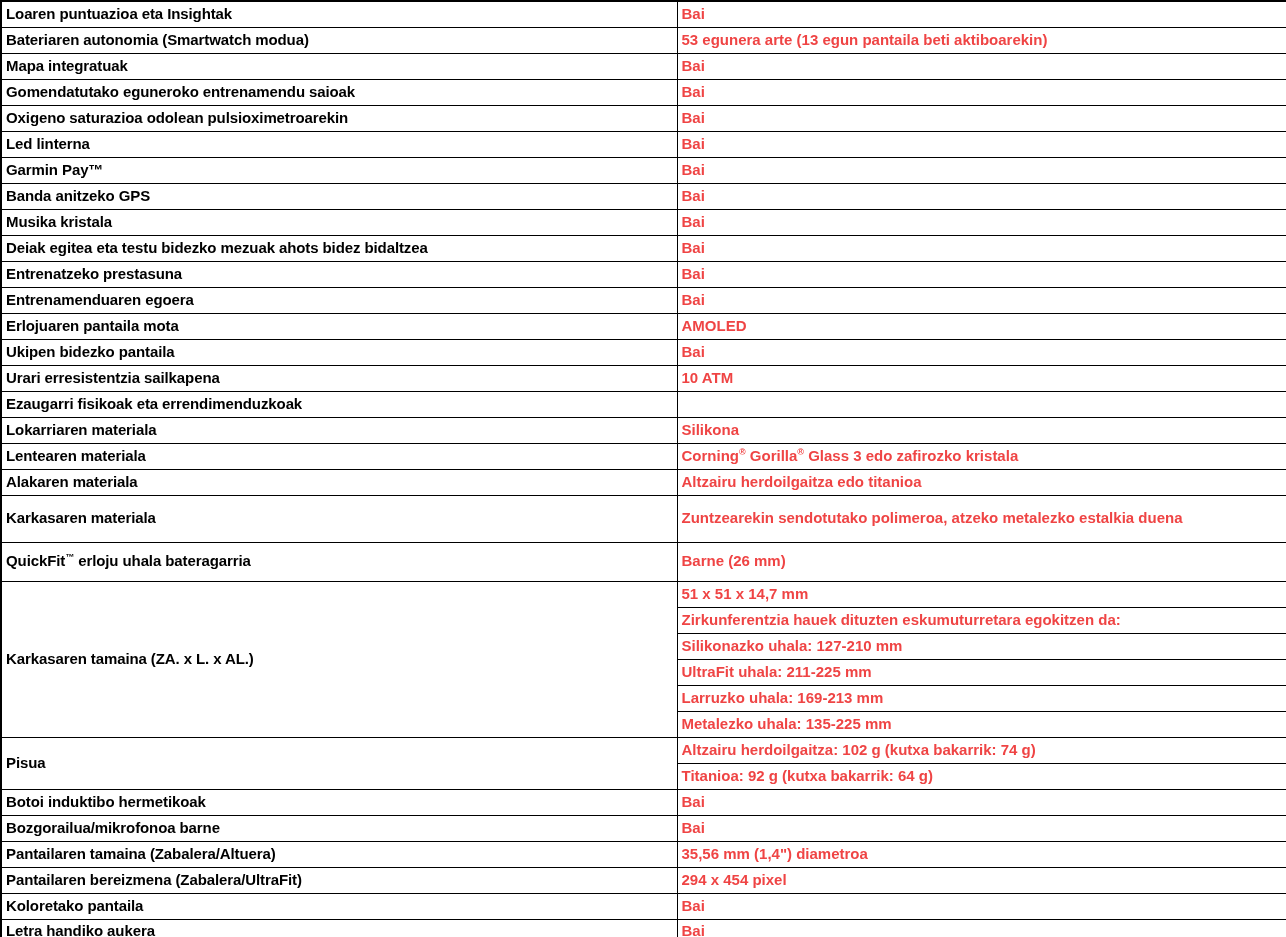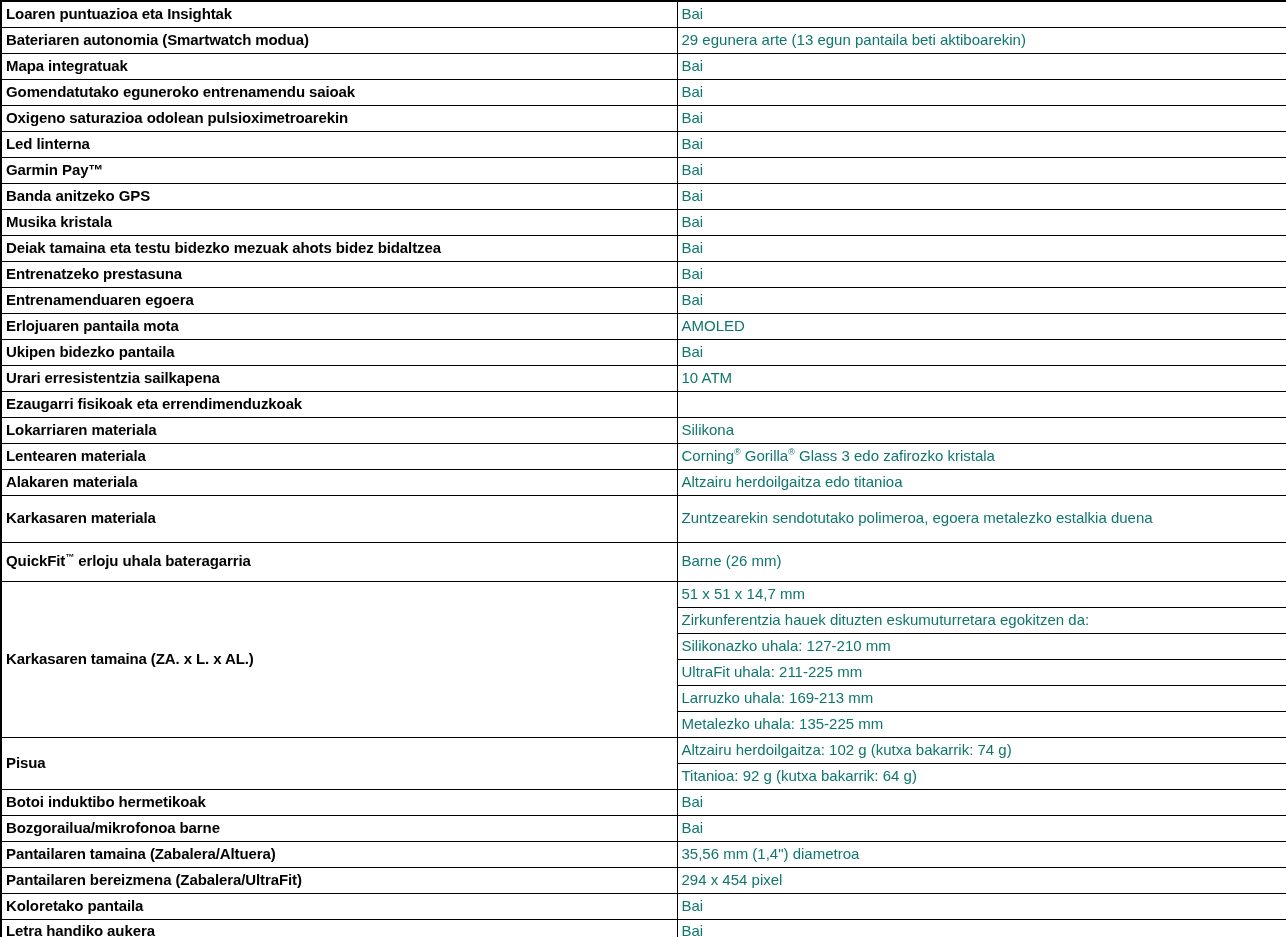--- a/index.html
+++ b/index.html
@@ -25,22 +25,22 @@
     line-height: 1.25;
     vertical-align: middle;
     overflow: hidden;
   }
   td.l {
     font-weight: bold;
     color: #000000;
     letter-spacing: -0.1px;
   }
   td.v {
-    font-weight: normal;
-    color: #0f766e;
+    font-weight: bold;
+    color: #ef4444;
   }
   tr.r   { height: 26px; }
   tr.r-tall { height: 47px; }
   tr.r-mid  { height: 39px; }
   td.top { vertical-align: top; padding-top: 3px; }
   sup { font-size: 9px; line-height: 0; }
 </style>
 </head>
 <body>
 
@@ -49,21 +49,21 @@
     <col style="width:676px">
     <col style="width:610px">
   </colgroup>
   <tbody>
     <tr class="r">
       <td class="l">Loaren puntuazioa eta Insightak</td>
       <td class="v">Bai</td>
     </tr>
     <tr class="r">
       <td class="l">Bateriaren autonomia (Smartwatch modua)</td>
-      <td class="v">29 egunera arte (13 egun pantaila beti aktiboarekin)</td>
+      <td class="v">53 egunera arte (13 egun pantaila beti aktiboarekin)</td>
     </tr>
     <tr class="r">
       <td class="l">Mapa integratuak</td>
       <td class="v">Bai</td>
     </tr>
     <tr class="r">
       <td class="l">Gomendatutako eguneroko entrenamendu saioak</td>
       <td class="v">Bai</td>
     </tr>
     <tr class="r">
@@ -80,21 +80,21 @@
     </tr>
     <tr class="r">
       <td class="l">Banda anitzeko GPS</td>
       <td class="v">Bai</td>
     </tr>
     <tr class="r">
       <td class="l">Musika kristala</td>
       <td class="v">Bai</td>
     </tr>
     <tr class="r">
-      <td class="l">Deiak tamaina eta testu bidezko mezuak ahots bidez bidaltzea</td>
+      <td class="l">Deiak egitea eta testu bidezko mezuak ahots bidez bidaltzea</td>
       <td class="v">Bai</td>
     </tr>
     <tr class="r">
       <td class="l">Entrenatzeko prestasuna</td>
       <td class="v">Bai</td>
     </tr>
     <tr class="r">
       <td class="l">Entrenamenduaren egoera</td>
       <td class="v">Bai</td>
     </tr>
@@ -121,21 +121,21 @@
     <tr class="r">
       <td class="l">Lentearen materiala</td>
       <td class="v">Corning<sup>®</sup> Gorilla<sup>®</sup> Glass 3 edo zafirozko kristala</td>
     </tr>
     <tr class="r">
       <td class="l">Alakaren materiala</td>
       <td class="v">Altzairu herdoilgaitza edo titanioa</td>
     </tr>
     <tr class="r-tall">
       <td class="l">Karkasaren materiala</td>
-      <td class="v top">Zuntzearekin sendotutako polimeroa, egoera metalezko estalkia duena</td>
+      <td class="v top">Zuntzearekin sendotutako polimeroa, atzeko metalezko estalkia duena</td>
     </tr>
     <tr class="r-mid">
       <td class="l">QuickFit<sup>™</sup> erloju uhala bateragarria</td>
       <td class="v top">Barne (26 mm)</td>
     </tr>
     <tr class="r">
       <td class="l" rowspan="6">Karkasaren tamaina (ZA. x L. x AL.)</td>
       <td class="v">51 x 51 x 14,7 mm</td>
     </tr>
     <tr class="r">

